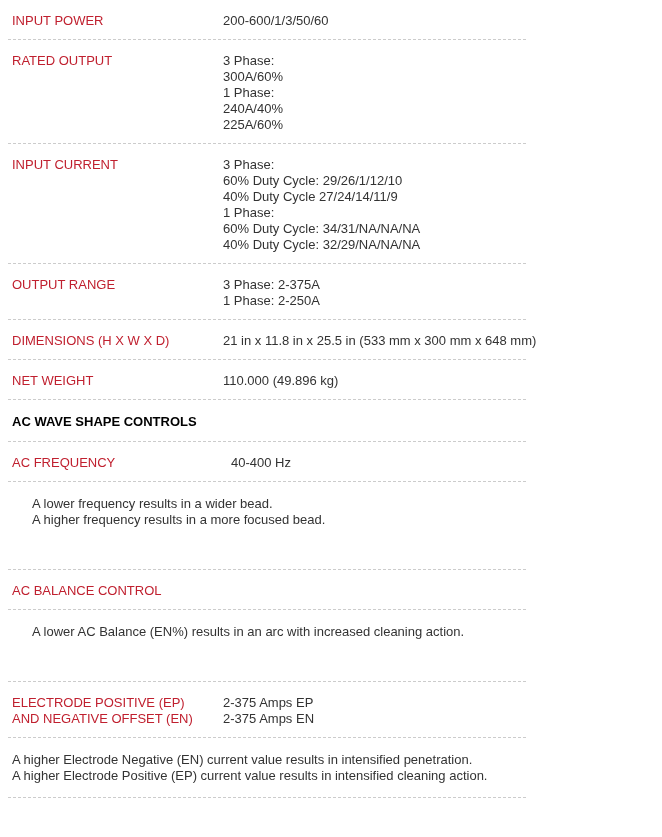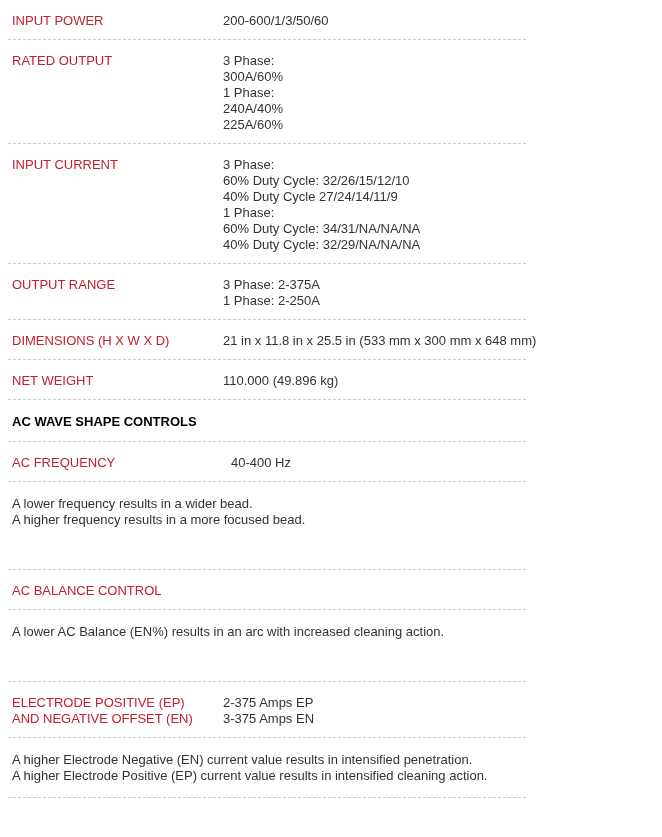--- a/index.html
+++ b/index.html
@@ -28,21 +28,21 @@
   }
   .row .value-col{flex:1;min-width:0;}
   .row.indent .value-col{padding-left:8px;}
   .line{display:block;line-height:16px;white-space:nowrap;}
   .heading-row{
     padding:14px 0 12px 12px;
     font-weight:bold;
     color:var(--heading-text);
   }
   .note-row{padding:14px 0 13px 12px;}
-  .note-row.tall{padding-bottom:41px;}
+  .note-row.tall{padding-bottom:41px;margin-left:20px;}
   .divider{
     height:0;
     border-bottom:1px dashed var(--divider);
     margin:0 4px 0 8px;
   }
 </style>
 </head>
 <body>
 
 <div id="spec-table">
@@ -67,21 +67,21 @@
         <span class="line">225A/60%</span>
       </div>
   </div>
     <div class="divider"></div>
     <div class="row">
     <div class="label-col">
         <span class="line">INPUT CURRENT</span>
       </div>
     <div class="value-col">
         <span class="line">3 Phase:</span>
-        <span class="line">60% Duty Cycle: 32/26/15/12/10</span>
+        <span class="line">60% Duty Cycle: 29/26/1/12/10</span>
         <span class="line">40% Duty Cycle 27/24/14/11/9</span>
         <span class="line">1 Phase:</span>
         <span class="line">60% Duty Cycle: 34/31/NA/NA/NA</span>
         <span class="line">40% Duty Cycle: 32/29/NA/NA/NA</span>
       </div>
   </div>
     <div class="divider"></div>
     <div class="row">
     <div class="label-col">
         <span class="line">OUTPUT RANGE</span>
@@ -136,21 +136,21 @@
       <span class="line">A lower AC Balance (EN%) results in an arc with increased cleaning action.</span>
     </div>
     <div class="divider"></div>
     <div class="row">
     <div class="label-col">
         <span class="line">ELECTRODE POSITIVE (EP)</span>
         <span class="line">AND NEGATIVE OFFSET (EN)</span>
       </div>
     <div class="value-col">
         <span class="line">2-375 Amps EP</span>
-        <span class="line">3-375 Amps EN</span>
+        <span class="line">2-375 Amps EN</span>
       </div>
   </div>
     <div class="divider"></div>
     <div class="note-row">
       <span class="line">A higher Electrode Negative (EN) current value results in intensified penetration.</span>
       <span class="line">A higher Electrode Positive (EP) current value results in intensified cleaning action.</span>
     </div>
     <div class="divider"></div>
   </div>
 

